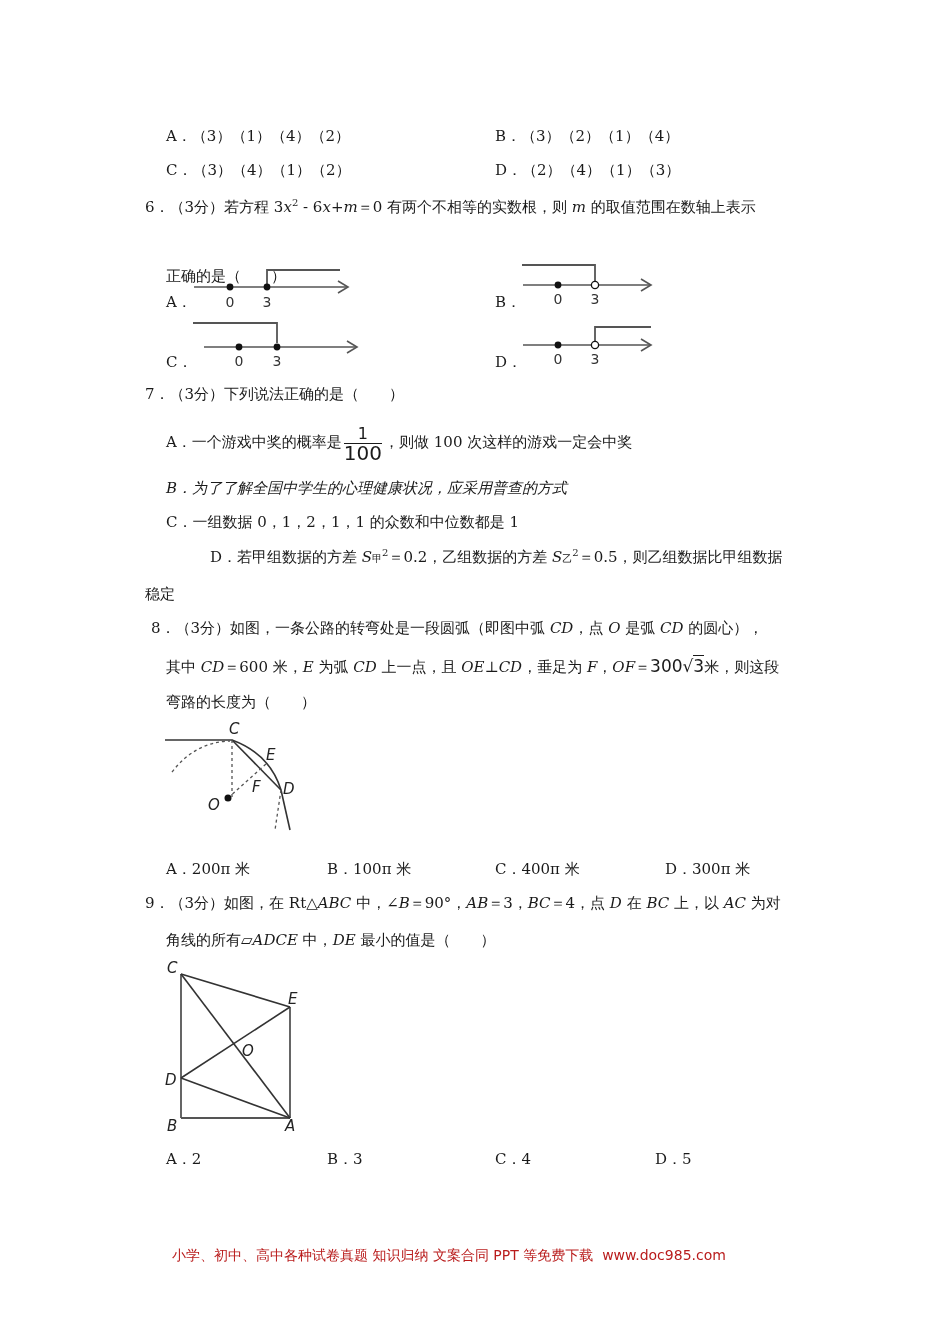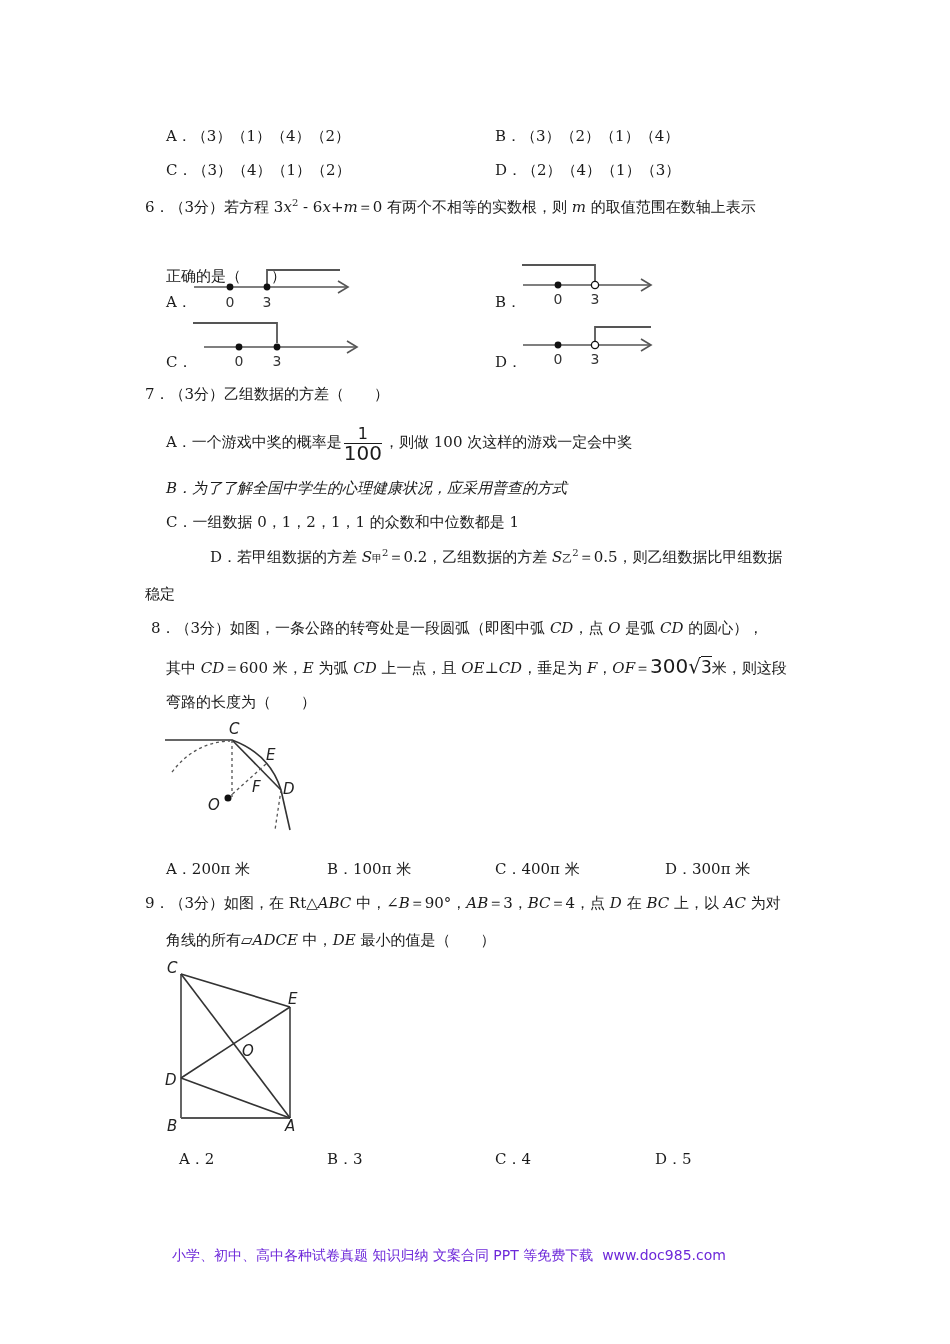--- a/index.html
+++ b/index.html
@@ -5,24 +5,24 @@
   html, body { margin:0; padding:0; background:#ffffff; }
   body { width:950px; height:1344px; position:relative; overflow:hidden;
          font-family:"DejaVu Serif","Liberation Serif",serif; color:#1a1a1a; font-size:15px; }
   .abs { position:absolute; white-space:nowrap; line-height:20px; }
   .it { font-style:italic; }
   sup { font-size:10px; vertical-align:6px; line-height:0; }
   .sub { font-size:10px; }
   .frac { display:inline-block; vertical-align:middle; text-align:center; font-family:"DejaVu Sans",sans-serif; line-height:18px; margin:0 2px; }
   .frac .num { display:block; border-bottom:1.2px solid #1a1a1a; padding:0 2px; font-size:16px; }
   .frac .den { display:block; font-size:20px; }
-  .sqrtv { font-family:"DejaVu Sans",sans-serif; font-size:20px; }
+  .sqrtv { font-family:"DejaVu Sans",sans-serif; font-size:17px; }
   .sqrt { font-family:"DejaVu Sans",sans-serif; font-size:17px; border-top:1.2px solid #1a1a1a; }
   svg text { font-family:"DejaVu Sans",sans-serif; }
-  .footer { font-family:"DejaVu Sans","Liberation Sans",sans-serif; font-size:14px; color:#6d28d9; }
+  .footer { font-family:"DejaVu Sans","Liberation Sans",sans-serif; font-size:14px; color:#b91c1c; }
 </style>
 </head>
 <body>
 
 <div>
   <div class="abs" style="left:166px;top:126px;"><span>A．</span><span>（3）（1）（4）（2）</span></div>
   <div class="abs" style="left:495px;top:126px;"><span>B．</span><span>（3）（2）（1）（4）</span></div>
   <div class="abs" style="left:166px;top:160px;"><span>C．</span><span>（3）（4）（1）（2）</span></div>
   <div class="abs" style="left:495px;top:160px;"><span>D．</span><span>（2）（4）（1）（3）</span></div>
 </div>
@@ -73,21 +73,21 @@
     <polyline points="75,21 75,7 131,7" fill="none" stroke="#555" stroke-width="1.8"></polyline>
     <circle cx="38" cy="25" r="3.4" fill="#111"></circle>
     <circle cx="75" cy="25" r="3.6" fill="#fff" stroke="#111" stroke-width="1.3"></circle>
     <text x="38" y="44" font-size="14" text-anchor="middle" fill="#333">0</text>
     <text x="75" y="44" font-size="14" text-anchor="middle" fill="#333">3</text>
   </svg>
 </div>
 
 <div>
   <div class="abs" style="left:145px;top:384px;">
-    <span>7．</span><span>（3分）</span><span>乙组数据的方差（　　）</span>
+    <span>7．</span><span>（3分）</span><span>下列说法正确的是（　　）</span>
   </div>
   <div class="abs" style="left:166px;top:422px;line-height:40px;">
     <span>A．</span><span>一个游戏中奖的概率是</span><span class="frac"><span class="num">1</span><span class="den">100</span></span><span>，则做 100 次这样的游戏一定会中奖</span>
   </div>
   <div class="abs" style="left:166px;top:478px;font-style:italic;">B．为了了解全国中学生的心理健康状况，应采用普查的方式</div>
   <div class="abs" style="left:166px;top:512px;">C．一组数据 0，1，2，1，1 的众数和中位数都是 1</div>
   <div class="abs" style="left:166px;top:547px;margin-left:44px;">
     <span>D．若甲组数据的方差 </span><span class="it">S</span><span class="sub">甲</span><sup>2</sup><span>＝0.2，乙组数据的方差 </span><span class="it">S</span><span class="sub">乙</span><sup>2</sup><span>＝0.5，则乙组数据比甲组数据</span>
   </div>
   <div class="abs" style="left:145px;top:584px;">稳定</div>
@@ -142,21 +142,21 @@
     <line x1="21" y1="19" x2="130" y2="163" stroke="#333" stroke-width="1.6"></line>
     <line x1="21" y1="123" x2="130" y2="52" stroke="#333" stroke-width="1.6"></line>
     <text x="7" y="18" font-size="15" font-style="italic" fill="#222">C</text>
     <text x="128" y="49" font-size="15" font-style="italic" fill="#222">E</text>
     <text x="82" y="101" font-size="15" font-style="italic" fill="#222">O</text>
     <text x="5" y="130" font-size="15" font-style="italic" fill="#222">D</text>
     <text x="7" y="176" font-size="15" font-style="italic" fill="#222">B</text>
     <text x="125" y="176" font-size="15" font-style="italic" fill="#222">A</text>
   </svg>
 
-  <div class="abs" style="left:179px;top:1149px;"><span>A．</span><span>2</span></div>
+  <div class="abs" style="left:166px;top:1149px;"><span>A．</span><span>2</span></div>
   <div class="abs" style="left:327px;top:1149px;"><span>B．</span><span>3</span></div>
   <div class="abs" style="left:495px;top:1149px;"><span>C．</span><span>4</span></div>
   <div class="abs" style="left:655px;top:1149px;"><span>D．</span><span>5</span></div>
 </div>
 
 <div class="abs footer" style="left:172px;top:1245px;">
   <span>小学、初中、高中各种试卷真题 知识归纳 文案合同 PPT 等免费下载</span>&nbsp;&nbsp;<span>www.doc985.com</span>
 </div>
 
 </body></html>

